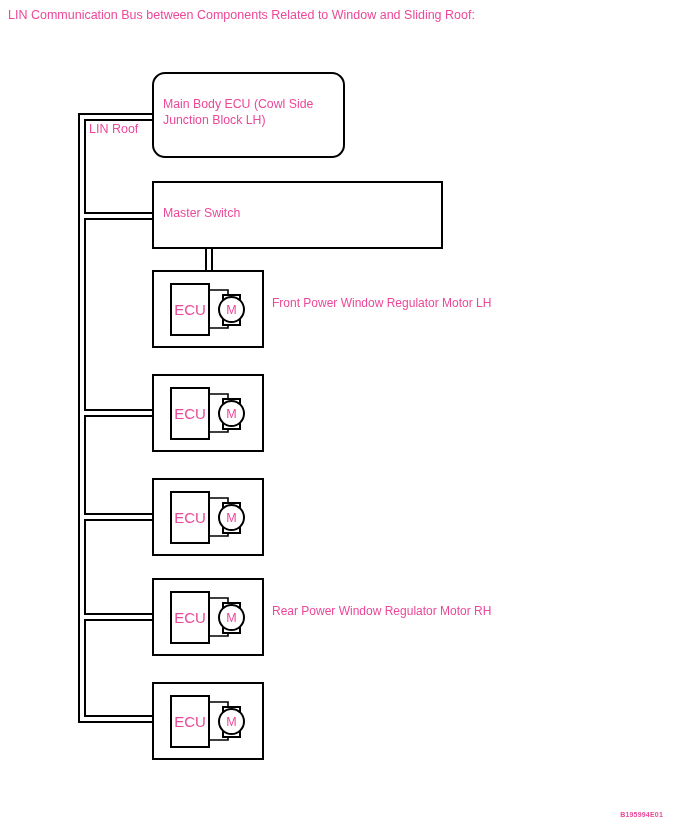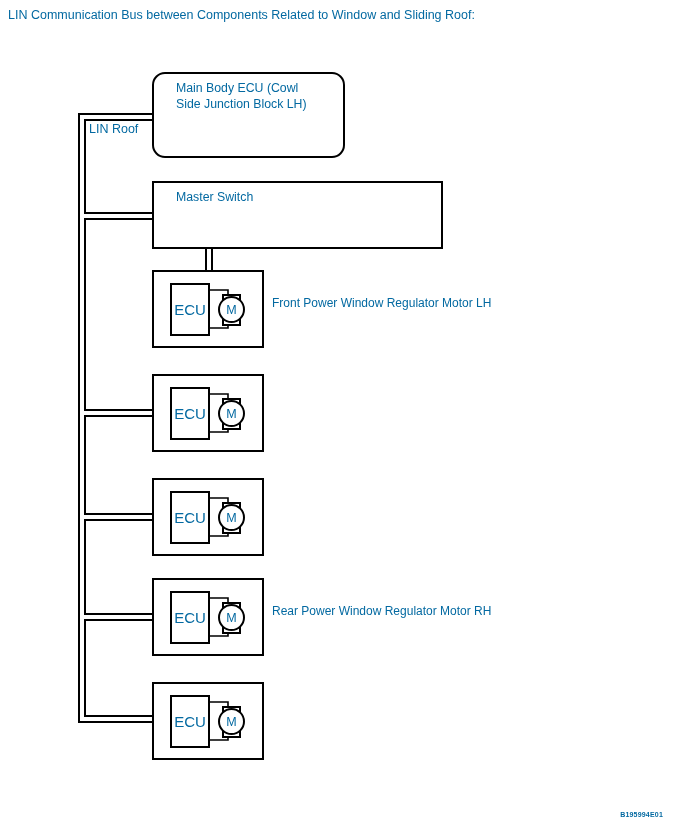--- a/index.html
+++ b/index.html
@@ -2,21 +2,21 @@
 <html><head>
 <meta charset="utf-8">
 <style>
   html, body { margin: 0; padding: 0; background: #ffffff; }
   .page {
     position: relative;
     width: 674px;
     height: 833px;
     background: #ffffff;
     font-family: "Liberation Sans", sans-serif;
-    color: #0369a1;
+    color: #ec4899;
     overflow: hidden;
   }
   .title {
     position: absolute;
     left: 8px;
     top: 8px;
     font-size: 12.5px;
     line-height: 15px;
     white-space: nowrap;
   }
@@ -29,21 +29,21 @@
   }
   .node-box {
     position: absolute;
     background: #ffffff;
     border: 2px solid #000000;
     box-sizing: border-box;
     z-index: 2;
     font-size: 12.3px;
     line-height: 16px;
   }
-  .node-box .node-text { padding: 6px 22px; }
+  .node-box .node-text { padding: 6px 9px; margin-top: 16px; }
   .main-ecu {
     left: 152px; top: 72px;
     width: 193px; height: 86px;
     border-radius: 13px;
   }
   .master-switch {
     left: 152px; top: 181px;
     width: 291px; height: 68px;
   }
   .lin-label {

